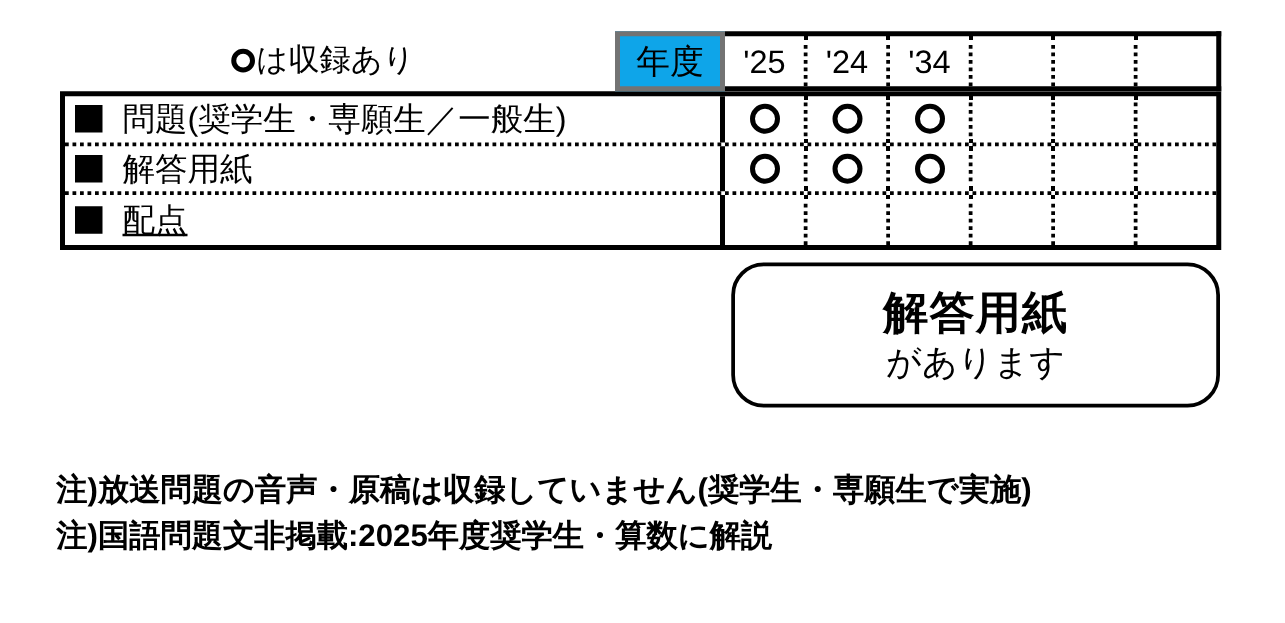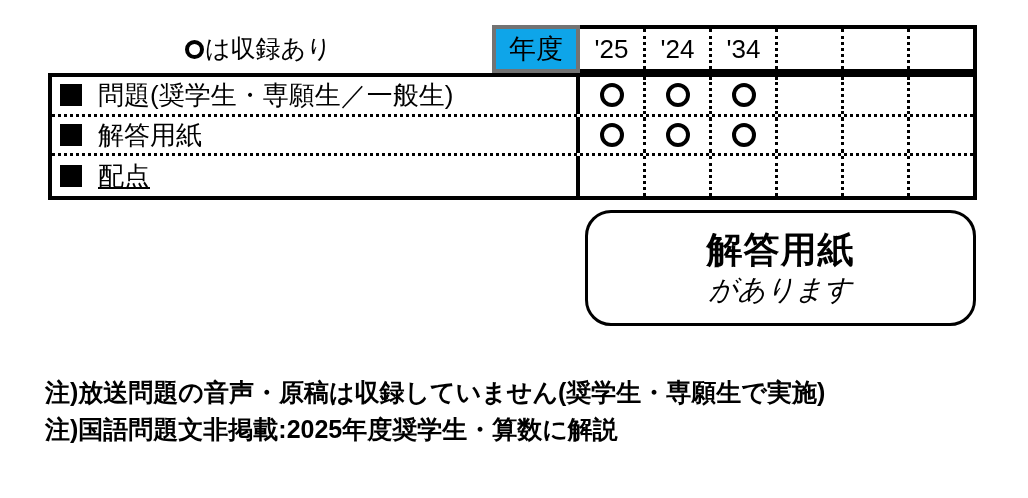--- a/index.html
+++ b/index.html
@@ -166,21 +166,20 @@
     font-size: 36px;
     font-weight: bold;
     line-height: 42px;
     letter-spacing: 1px;
   }
   #callout .line2 {
     font-size: 28px;
     font-weight: 400;
     line-height: 34px;
     margin-top: 2px;
-    font-style: italic;
   }
 
   
   #notes {
     position: absolute;
     left: 45px;
     top: 374px;
     font-size: 25px;
     line-height: 37px;
     white-space: nowrap;

